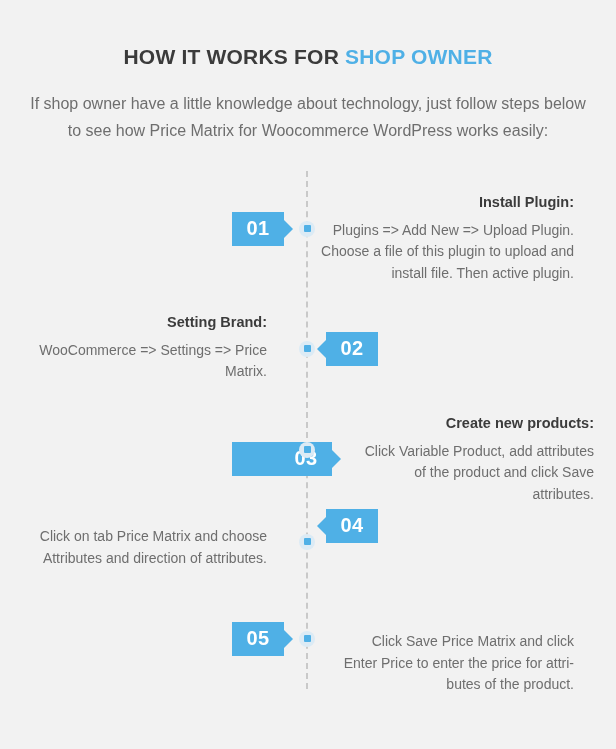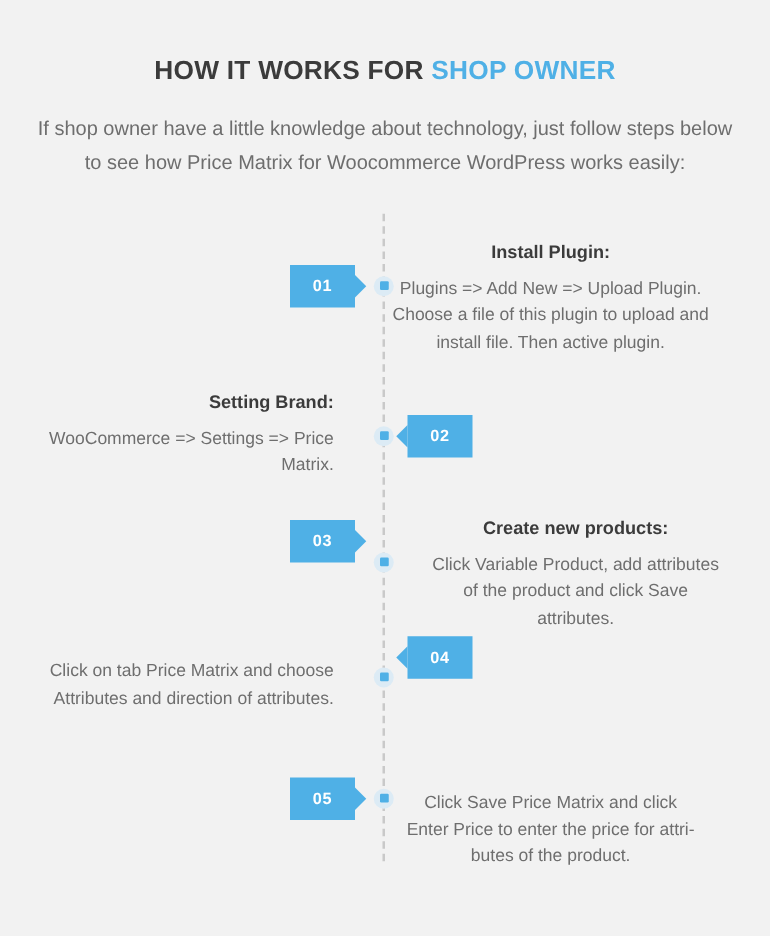--- a/index.html
+++ b/index.html
@@ -64,21 +64,21 @@
   }
 
   
   .col-left {
     width: 267px;
     text-align: right;
     padding-right: 0;
   }
   .col-right {
     width: 267px;
-    text-align: center;
+    text-align: right;
   }
   .gap-left  { width: 307px; }
   .gap-right { width: 307px; }
 
   .step-title {
     font-size: 14.5px;
     font-weight: bold;
     color: #3b3b3b;
     line-height: 1.35;
     margin: 0 0 7px 0;
@@ -91,21 +91,21 @@
     white-space: pre-line;
   }
 
   
   .badge {
     position: absolute;
     width: 52px;
     height: 34px;
     background: #4fb0e6;
     color: #ffffff;
-    font-size: 13px;
+    font-size: 20px;
     font-weight: bold;
     display: flex;
     align-items: center;
     justify-content: center;
     letter-spacing: 0.5px;
   }
   .badge .arrow {
     position: absolute;
     width: 0;
     height: 0;
@@ -188,21 +188,21 @@
 
   <div class="step" style="top:243px;padding-left:20px;">
     <div class="gap-left"></div>
     <div class="col-right">
       <p class="step-title">Create new products:</p>
       <p class="step-desc">Click Variable Product, add attributes
 of the product and click Save
 attributes.</p>
     </div>
   </div>
-  <div class="badge badge-right" style="top:245px;">
+  <div class="badge badge-right" style="top:271px;padding-left:48px;">
     <span>03</span>
     <span class="arrow"></span>
   </div>
   <div class="node" style="top:271px;">
     <span class="core"></span>
   </div>
 
   <div class="step" style="top:355px;">
     <div class="col-left">
       <p class="step-desc">Click on tab Price Matrix and choose

